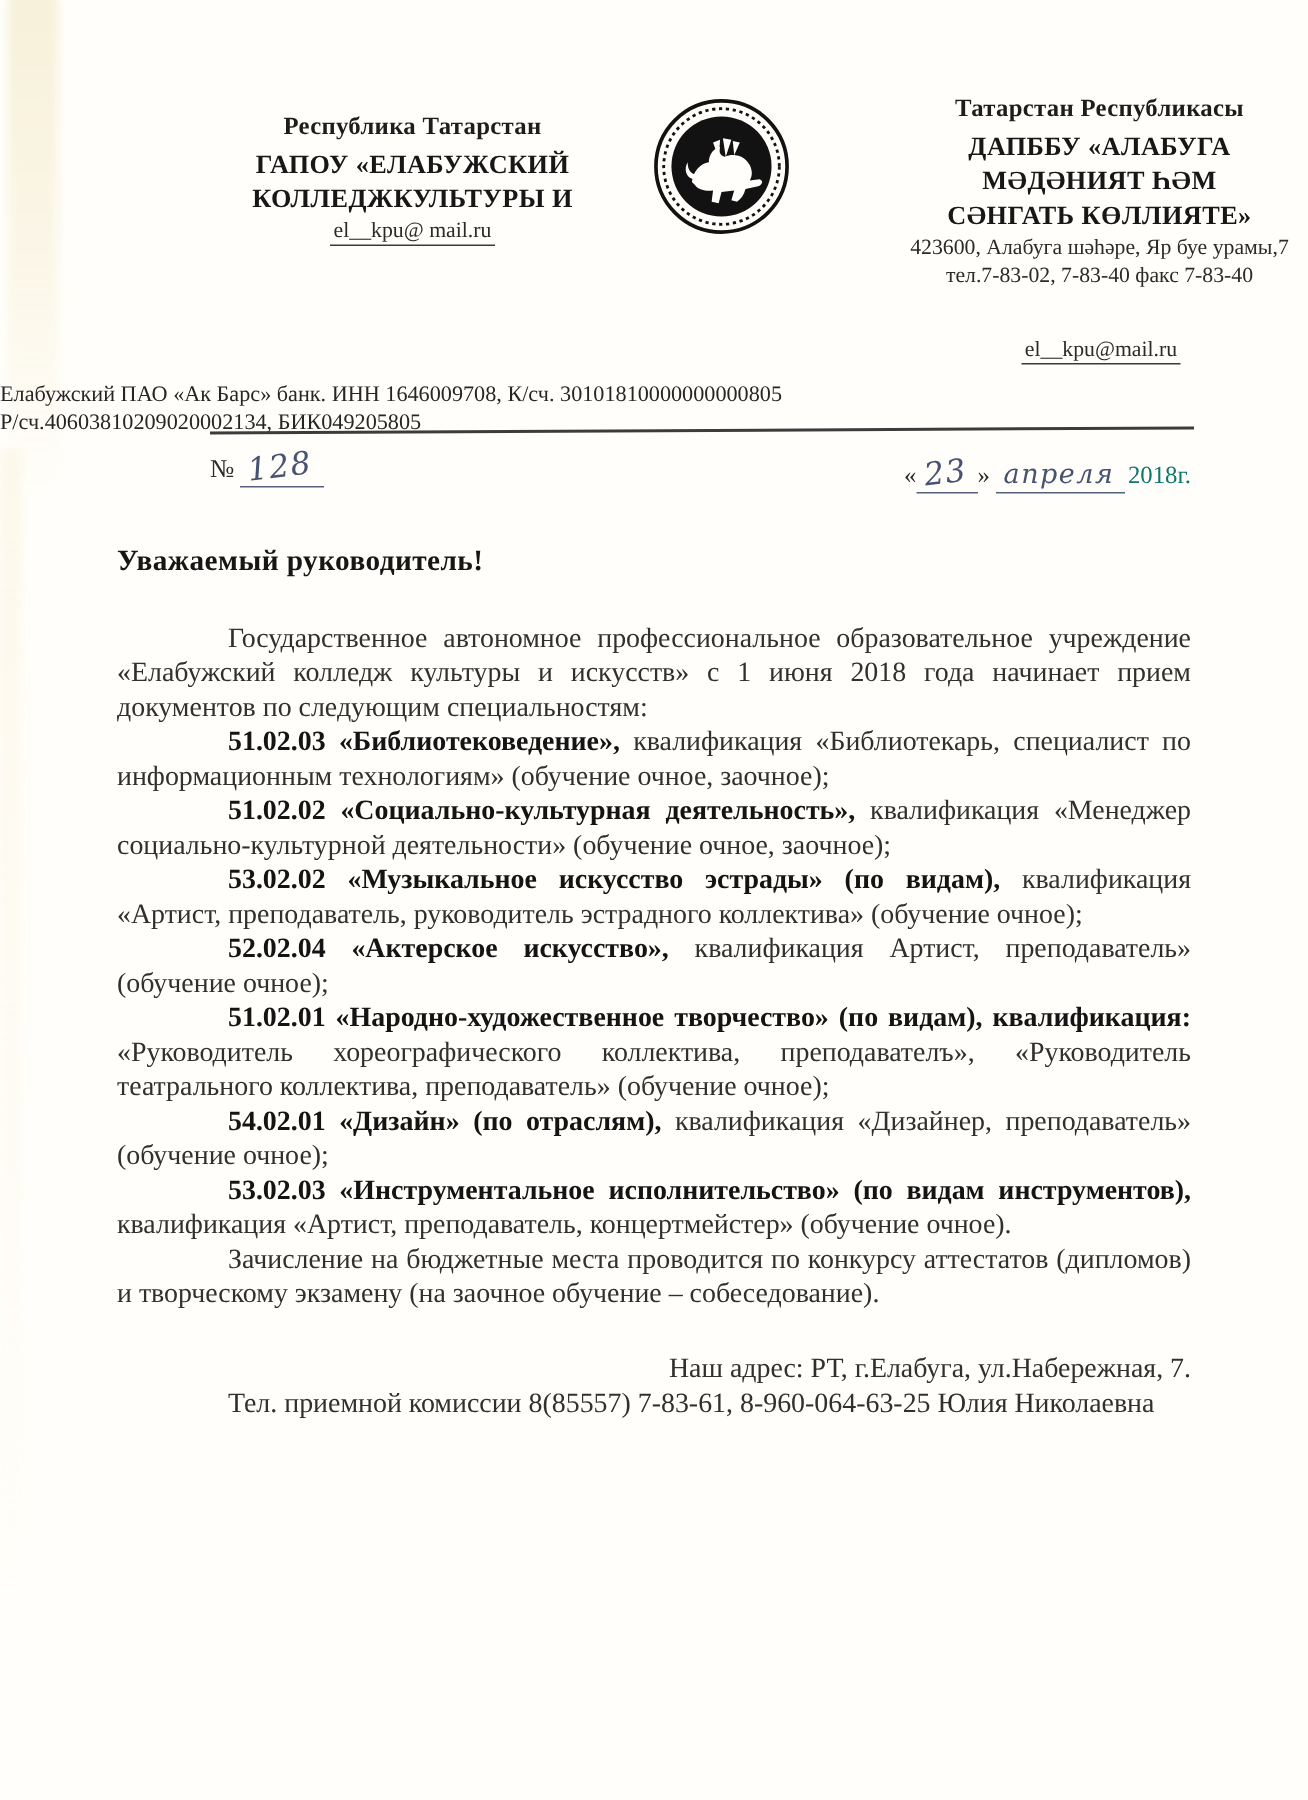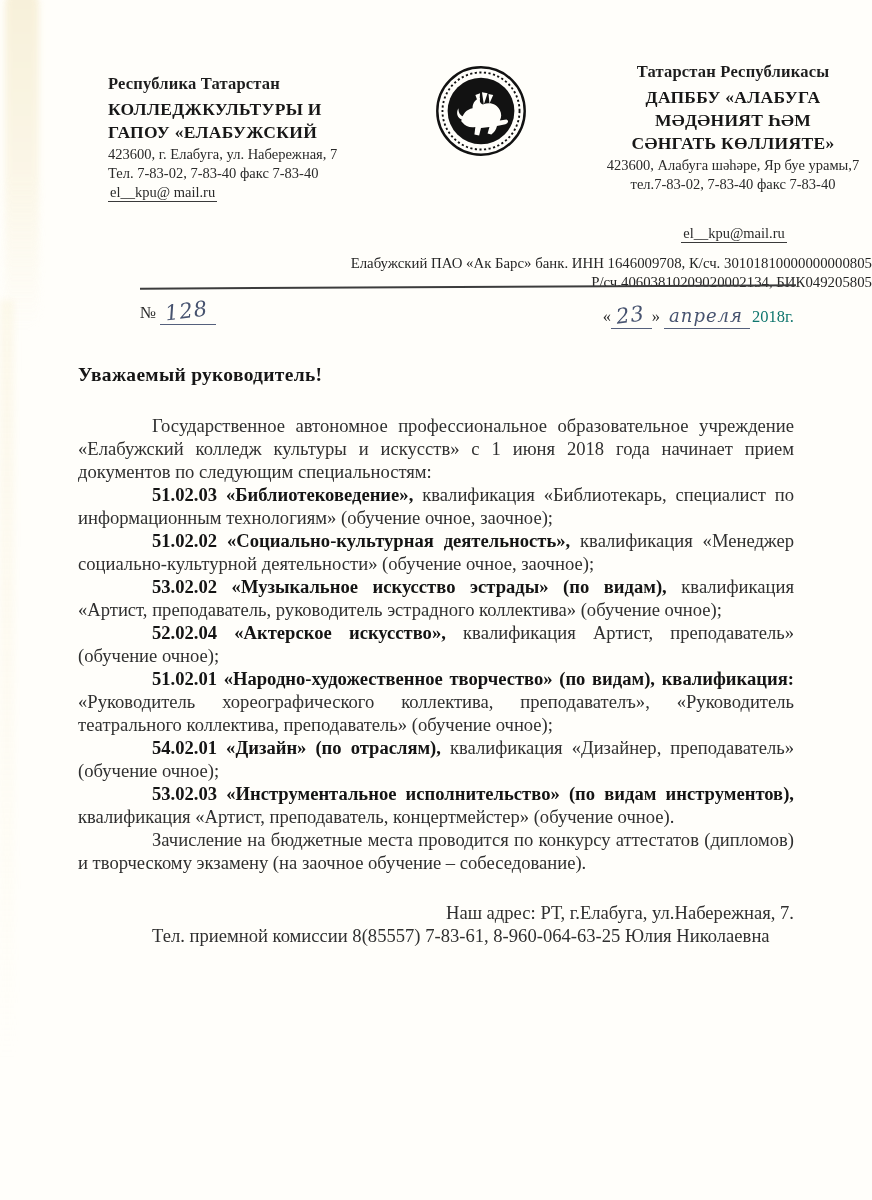--- a/index.html
+++ b/index.html
@@ -13,31 +13,31 @@
     position:absolute;left:5px;top:-10px;width:34px;height:340px;
     background:linear-gradient(180deg,#f7efd6 0%,#fbf6e6 55%,rgba(255,254,250,0) 100%);
     border-radius:14px;filter:blur(3px);opacity:.9;
   }
   .edge-stain{
     position:absolute;left:0;top:300px;width:14px;height:760px;
     background:linear-gradient(180deg,rgba(250,244,222,.55),rgba(255,254,250,0));
     filter:blur(3px);
   }
   
-  .lh-left{position:absolute;left:108px;top:74px;width:334px;}
+  .lh-left{position:absolute;left:108px;top:74px;width:334px;text-align:center;}
   .lh-right{position:absolute;left:596px;top:62px;width:274px;text-align:center;}
   .lh-top-title{font-weight:bold;font-size:16.5px;color:#1d1d1d;margin-bottom:4px;letter-spacing:.2px;}
   .org-line{font-weight:bold;font-size:17.5px;line-height:23px;color:#171717;letter-spacing:.3px;}
   .addr-line{font-size:14.5px;line-height:18px;color:#2a2a2a;margin-top:1px;}
   .email{font-size:14.5px;margin-top:2px;color:#2a2a2a;}
   .email .u-mail{border-bottom:1px solid #3a3a3a;padding:0 2px 1px 2px;}
   .lh-right .email{text-align:center;padding-left:2px;margin-top:32px;}
   .lh-emblem{position:absolute;left:434px;top:64px;width:94px;height:94px;}
   
-  .bank{position:absolute;left:0;top:254px;width:872px;text-align:right;}
+  .bank{position:absolute;left:0;top:254px;width:872px;text-align:left;}
   .bank-line{font-size:14.8px;line-height:19px;color:#262626;}
   .bank-rule{position:absolute;left:140px;top:286px;width:656px;height:2px;background:#3c3c3c;transform:rotate(-.3deg);}
   
   .ref-no{position:absolute;left:140px;top:299px;font-size:17px;color:#2c2c2c;}
   .ref-date{position:absolute;right:78px;top:303px;font-size:16.5px;color:#2c2c2c;white-space:nowrap;}
   .hw{font-family:"DejaVu Serif",serif;font-style:italic;color:#47536f;}
   .hw-num{display:inline-block;font-size:21px;transform:rotate(-7deg);letter-spacing:1px;}
   .u-ink{border-bottom:1.6px solid #55607c;padding:0 7px 1px 5px;display:inline-block;}
   .hw-month{font-size:18px;letter-spacing:1px;}
   .printed-year{color:#0f766e;margin-left:2px;}
@@ -55,26 +55,22 @@
 <body>
 
 <div class="page">
 
   <div class="corner-stain"></div>
   <div class="edge-stain"></div>
 
   <div class="lh-left">
     <div class="lh-top-title">Республика Татарстан</div>
     <div>
+        <div class="org-line">ГАПОУ «ЕЛАБУЖСКИЙ</div>
         <div class="org-line">КОЛЛЕДЖКУЛЬТУРЫ И</div>
-        <div class="org-line">ГАПОУ «ЕЛАБУЖСКИЙ</div>
-      </div>
-    <div>
-        <div class="addr-line">423600,  г. Елабуга, ул. Набережная, 7</div>
-        <div class="addr-line">Тел. 7-83-02, 7-83-40 факс 7-83-40</div>
       </div>
     <div class="email"><span class="u-mail">el__kpu@ mail.ru</span></div>
   </div>
 
   <div class="lh-emblem">
     <svg viewBox="0 0 100 100" width="94" height="94" aria-hidden="true">
       <circle cx="50" cy="50" r="46.5" fill="none" stroke="#121212" stroke-width="2.6"></circle>
       <circle cx="50" cy="50" r="41" fill="none" stroke="#121212" stroke-width="2" stroke-dasharray="2.3 2.6"></circle>
       <circle cx="50" cy="50" r="35.5" fill="#121212"></circle>
 

